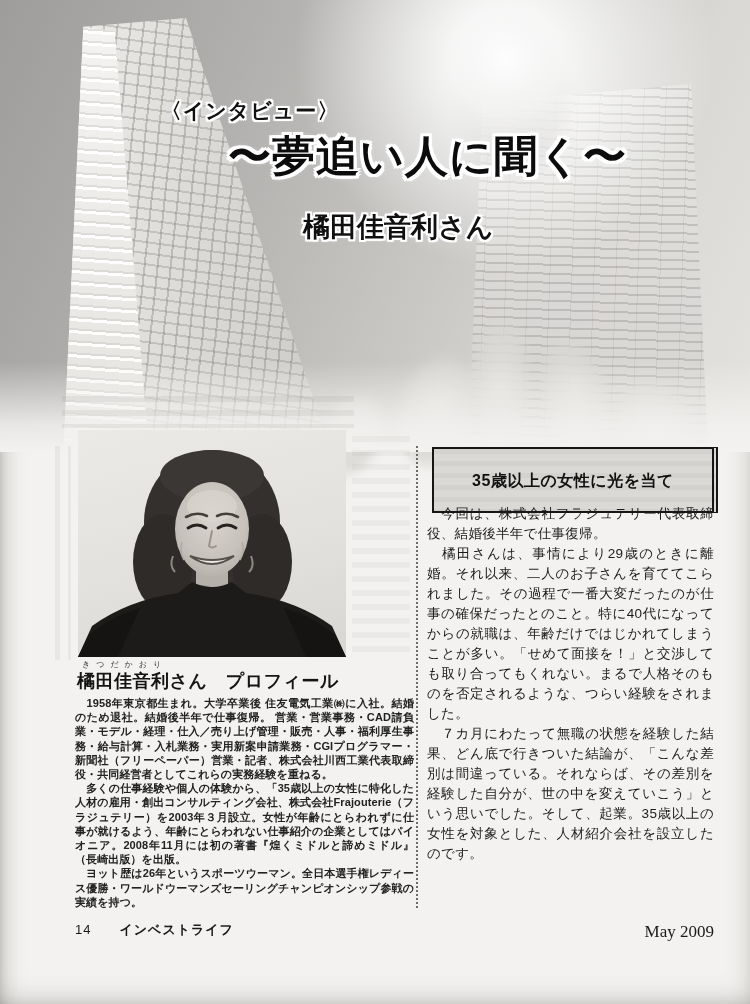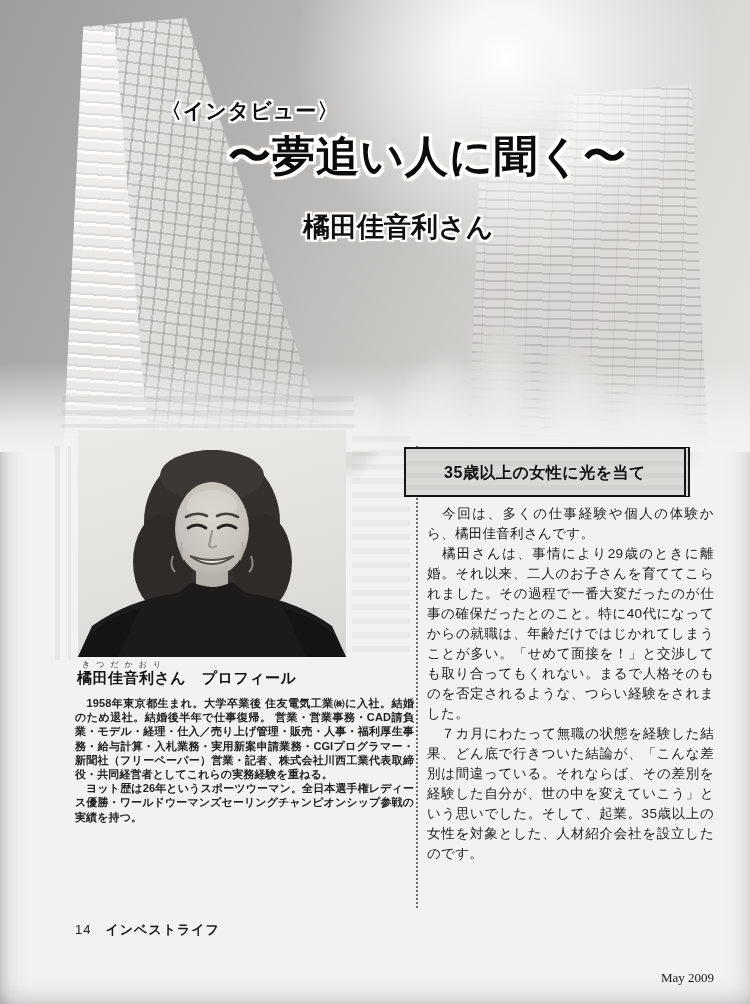--- a/index.html
+++ b/index.html
@@ -67,42 +67,42 @@
   .ghost { position:absolute; filter:blur(.7px); opacity:.55;
     background:repeating-linear-gradient(180deg, rgba(118,113,108,.18) 0 6px, transparent 6px 14px); }
   .ghost.v { background:repeating-linear-gradient(90deg, rgba(118,113,108,.16) 0 5px, transparent 5px 13px); }
   
   .divider { position:absolute; left:416px; top:446px; height:462px; width:0;
     border-left:2px dotted #6d6a66; }
   .portrait { position:absolute; left:78px; top:430px; width:268px; height:227px;
     background:linear-gradient(165deg,#eceae7 0%,#e2e0dc 60%,#d8d6d2 100%); }
   .portrait svg { display:block; }
   .furigana { position:absolute; left:82px; top:659px; font-size:8px; letter-spacing:6px; color:#333; }
-  .profile-head { position:absolute; left:77px; top:669px; font-size:15px; font-weight:800; color:#141414; letter-spacing:.5px; }
+  .profile-head { position:absolute; left:77px; top:669px; font-size:18px; font-weight:800; color:#141414; letter-spacing:.5px; }
   .profile { position:absolute; left:75px; top:696px; width:339px;
     font-size:11px; line-height:14.2px; color:#222; text-align:justify; letter-spacing:.1px; }
   .profile p { margin:0;font-weight:bold; }
   
-  .box-title { position:absolute; left:404px; top:447px; width:286px; height:50px;
+  .box-title { position:absolute; left:432px; top:447px; width:286px; height:66px;
     background:
       repeating-linear-gradient(180deg, rgba(120,115,110,.07) 0 5px, transparent 5px 12px),
       #dad9d6;
     border:2px solid #161616; border-right:6px double #161616;
     display:flex; flex-direction:column; justify-content:center; text-align:center;
     font-size:16px; font-weight:800; line-height:21px; color:#111; letter-spacing:.5px; }
   .article { position:absolute; left:427px; top:504px; width:287px;
     font-size:13.5px; line-height:20px; font-weight:500; color:#1b1b1b;
     text-align:justify; letter-spacing:.3px; }
   .article p { margin:0; }
   
   .footer-left { position:absolute; left:75px; top:921px; font-size:13px; color:#1a1a1a; }
   .footer-left .num { font-family:Liberation Sans, sans-serif; letter-spacing:1px; }
-  .footer-left .mag { font-weight:700; margin-left:14px; letter-spacing:1px;font-family:Liberation Serif, serif; }
+  .footer-left .mag { font-weight:700; margin-left:28px; letter-spacing:1px;font-family:Liberation Serif, serif; }
   .footer-right { position:absolute; left:427px; top:922px; width:287px; text-align:right;
-    font-family:"Liberation Serif", serif; font-size:13px; color:#1a1a1a;margin-top:48px; }
+    font-family:"Liberation Serif", serif; font-size:17px; color:#1a1a1a; }
 </style>
 </head>
 <body>
 
 <div id="frame">
 
   <div class="hero">
     <div class="bldg-left"></div>
     <div class="bldg-left-face"></div>
     <div class="bldg-right"></div>
@@ -180,28 +180,29 @@
       <path d="M0,227 L14,196 Q50,170 100,163 L114,152 Q134,162 154,152 L168,163 Q218,170 254,196 L268,227 Z" fill="#1d1b19"></path>
       <path d="M0,227 L10,206 Q30,188 62,178 L40,227 Z" fill="#161412"></path>
       <path d="M268,227 L258,206 Q238,188 206,178 L228,227 Z" fill="#161412"></path>
     </svg>
   </div>
 
   <div class="furigana">きつだかおり</div>
   <div class="profile-head">橘田佳音利さん　プロフィール</div>
   <div class="profile">
     <p>　1958年東京都生まれ。大学卒業後 住友電気工業㈱に入社。結婚のため退社。結婚後半年で仕事復帰。 営業・営業事務・CAD請負業・モデル・経理・仕入／売り上げ管理・販売・人事・福利厚生事務・給与計算・入札業務・実用新案申請業務・CGIプログラマー・新聞社（フリーペーパー）営業・記者、株式会社川西工業代表取締役・共同経営者としてこれらの実務経験を重ねる。</p>
+    <p>　多くの仕事経験や個人の体験から、「35歳以上の女性に特化した人材の雇用・創出コンサルティング会社、株式会社Frajouterie（フラジュテリー）を2003年３月設立。女性が年齢にとらわれずに仕事が就けるよう、年齢にとらわれない仕事紹介の企業としてはパイオニア。2008年11月には初の著書『煌くミドルと諦めミドル』（長崎出版）を出版。</p>
     <p>　ヨット歴は26年というスポーツウーマン。全日本選手権レディース優勝・ワールドウーマンズセーリングチャンピオンシップ参戦の実績を持つ。</p>
   </div>
 
   <div class="box-title">
     <div>35歳以上の女性に光を当て</div>
   </div>
   <div class="article">
-    <p>　今回は、多くの仕事経験や個人の体験から、橘田佳音利さんです。</p>
+    <p>　今回は、株式会社フラジュテリー代表取締役、結婚後半年で仕事復帰。</p>
     <p>　橘田さんは、事情により29歳のときに離婚。それ以来、二人のお子さんを育ててこられました。その過程で一番大変だったのが仕事の確保だったとのこと。特に40代になってからの就職は、年齢だけではじかれてしまうことが多い。「せめて面接を！」と交渉しても取り合ってもくれない。まるで人格そのものを否定されるような、つらい経験をされました。</p>
     <p>　７カ月にわたって無職の状態を経験した結果、どん底で行きついた結論が、「こんな差別は間違っている。それならば、その差別を経験した自分が、世の中を変えていこう」という思いでした。そして、起業。35歳以上の女性を対象とした、人材紹介会社を設立したのです。</p>
   </div>
 
   <div class="footer-left">
     <span class="num">14</span><span class="mag">インベストライフ</span>
   </div>
   <div class="footer-right">May 2009</div>
 
 </div>

